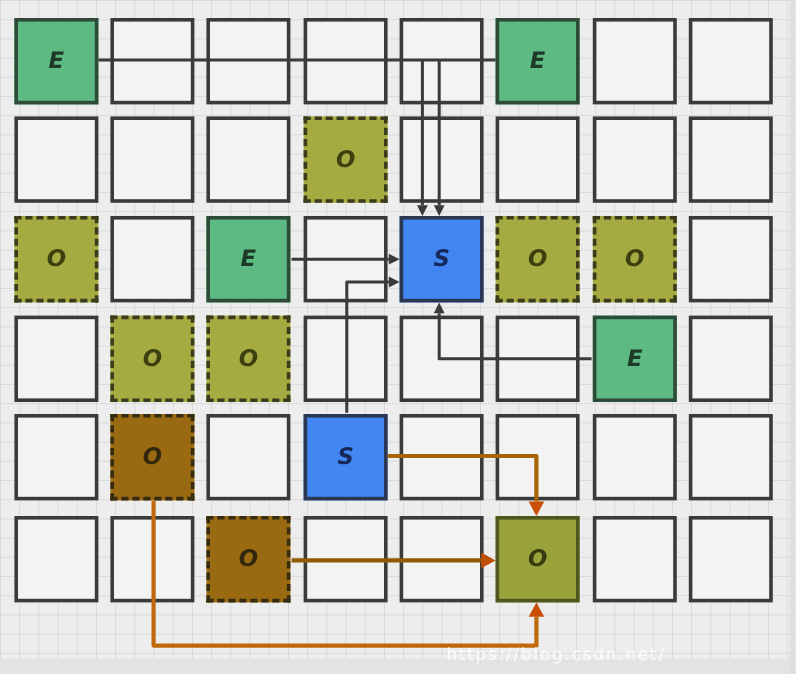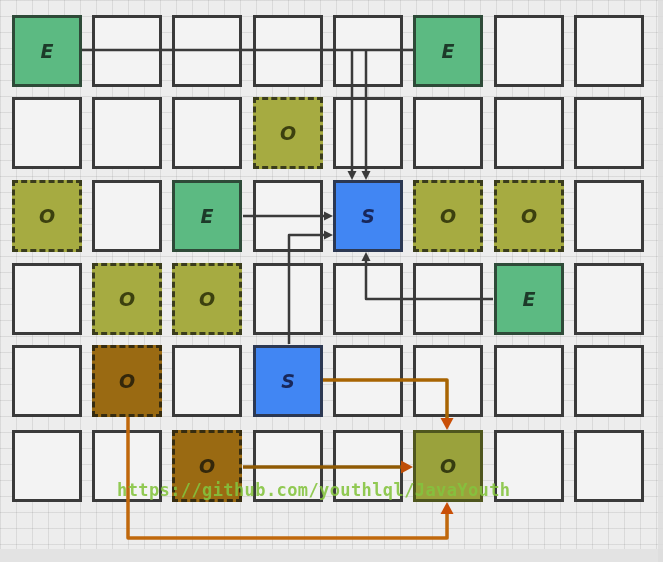--- a/index.html
+++ b/index.html
@@ -135,14 +135,14 @@
       <polygon points="366,252 370.5,261 361.5,261" fill="#3a3a3a"></polygon>
       <polyline points="323,380 447,380 447,418" fill="none" stroke="#a86402" stroke-width="3.5" stroke-linejoin="round" stroke-linecap="butt"></polyline>
       <polygon points="447,430 440.5,418 453.5,418" fill="#c94f07"></polygon>
       <polyline points="128,417 128,538 447,538 447,514" fill="none" stroke="#c0680c" stroke-width="3.5" stroke-linejoin="round" stroke-linecap="butt"></polyline>
       <polygon points="447,502 453.5,514 440.5,514" fill="#c94f07"></polygon>
       <polyline points="243,467 401,467" fill="none" stroke="#8f5a04" stroke-width="3.5" stroke-linejoin="round" stroke-linecap="butt"></polyline>
       <polygon points="413,467 401,473.5 401,460.5" fill="#bf4e06"></polygon>
     </svg>
   <div class="strip-bottom"></div>
   <div class="strip-right"></div>
-  <span class="wm wm-github">https://github.com/youthlql/JavaYouth</span>
+  <span class="wm wm-csdn">https://blog.csdn.net/</span>
 </div>
 
 </body></html>

